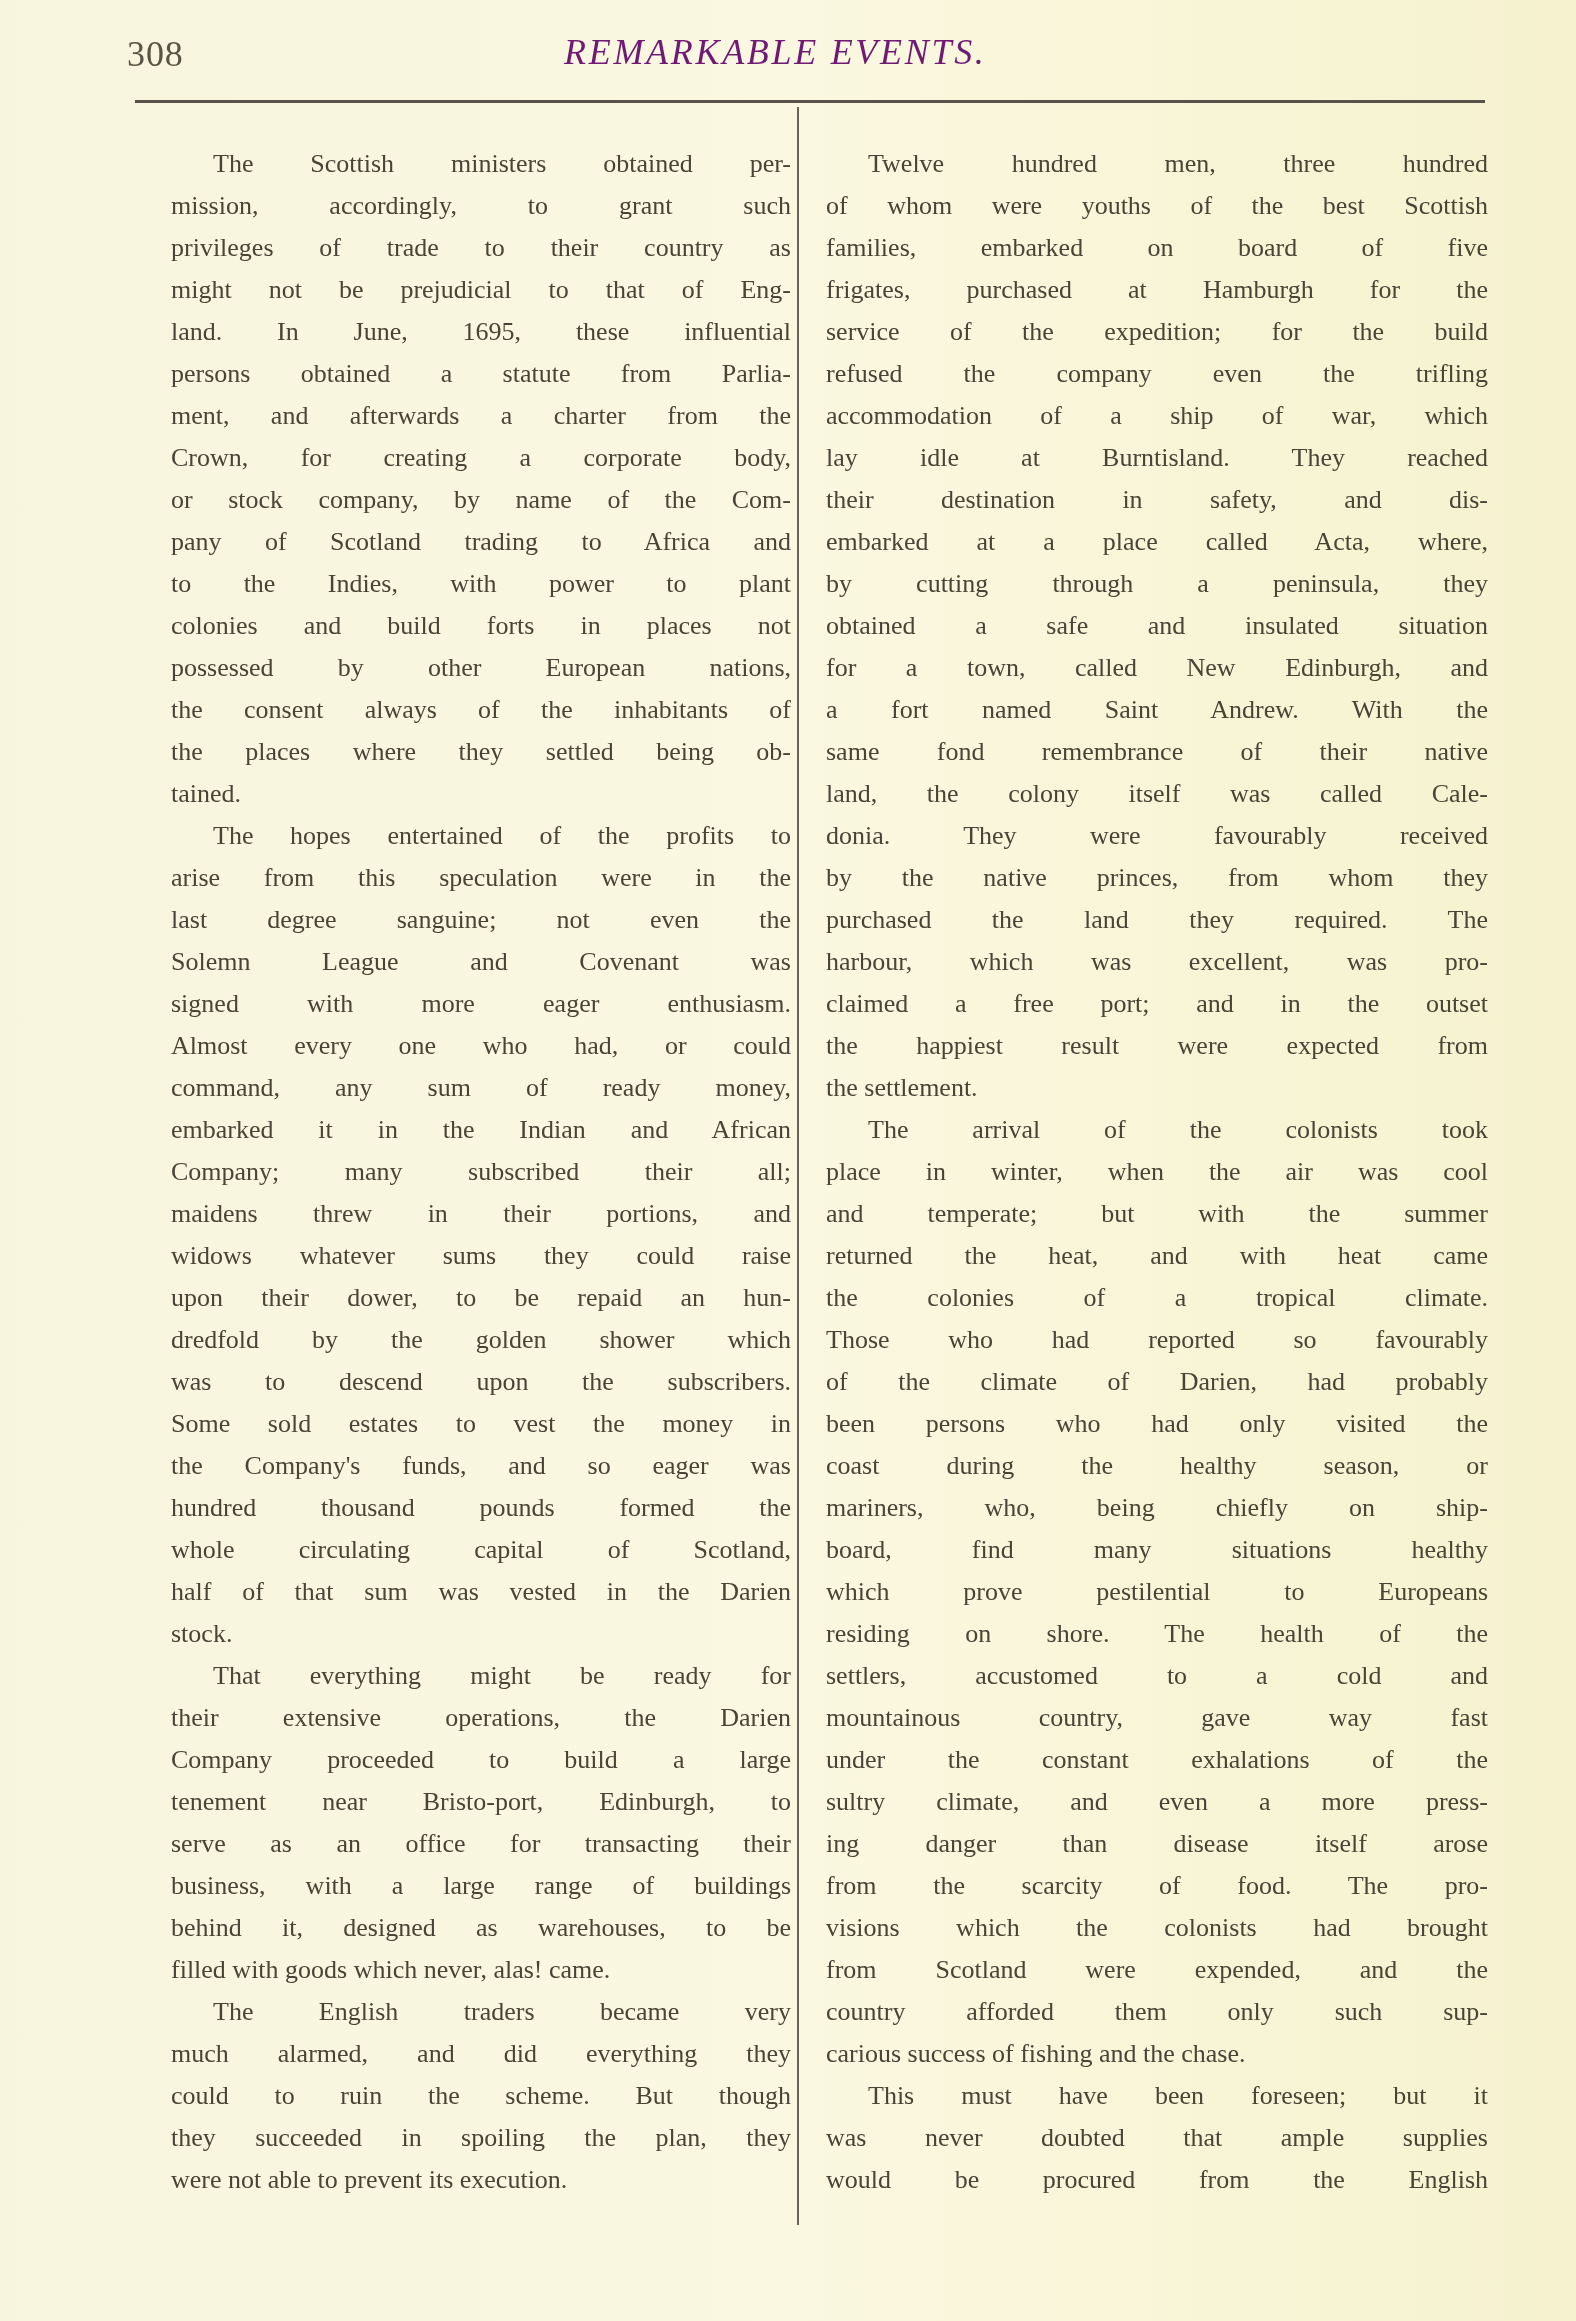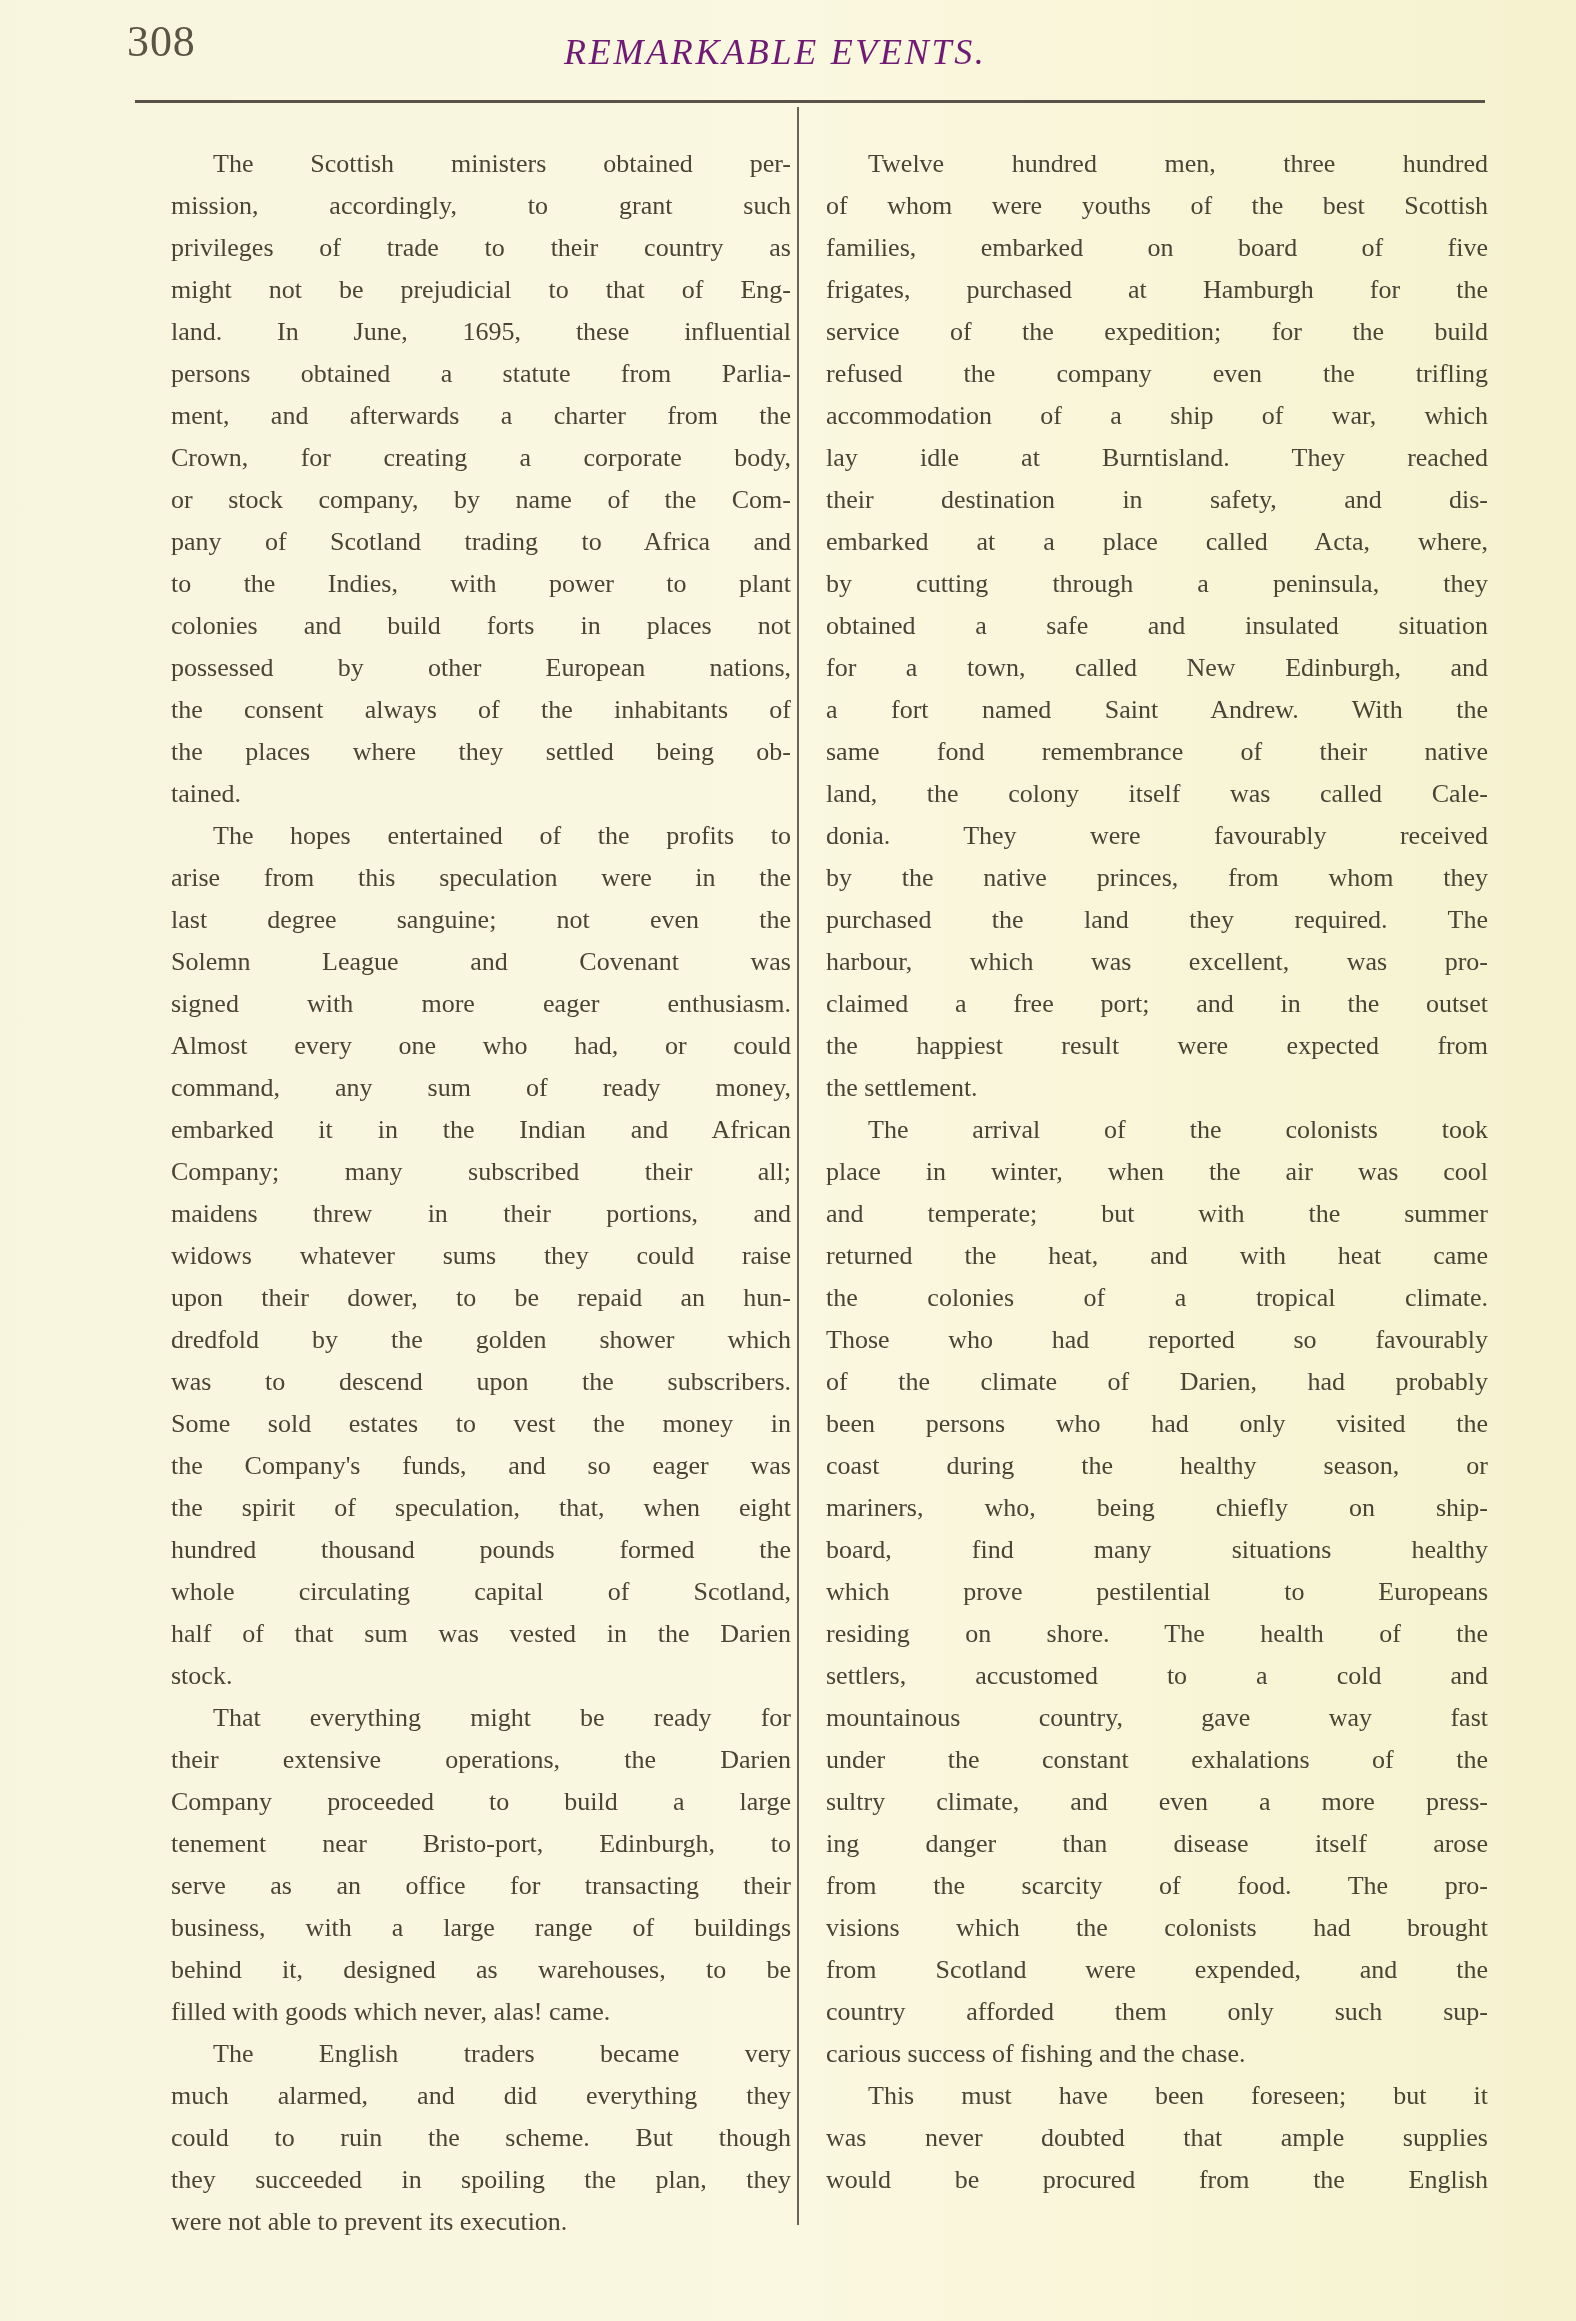--- a/index.html
+++ b/index.html
@@ -4,22 +4,22 @@
 <style>
   html, body { margin: 0; padding: 0; }
   body {
     width: 1576px; height: 2322px; position: relative; overflow: hidden;
     background: #f8f6dc;
     background-image: linear-gradient(90deg, #f7f5dd 0%, #faf8e0 50%, #f6f2cf 100%);
     color: #4a4436;
     font-family: "Liberation Serif", "DejaVu Serif", serif;
   }
   .page-number {
-    position: absolute; left: 127px; top: 16px;
-    font-size: 44px; color: #5a5444; letter-spacing: 0.9px;
+    position: absolute; left: 127px; top: 33px;
+    font-size: 36px; color: #5a5444; letter-spacing: 0.9px;
   }
   .running-head {
     position: absolute; left: 564px; top: 31px;
     font-size: 36px; font-style: italic; color: #701a75;
     letter-spacing: 2.7px;
   }
   .header-rule {
     position: absolute; left: 135px; top: 100px; width: 1350px; height: 2.7px;
     background: #58524a;
   }
@@ -80,21 +80,20 @@
       <span class="line">command, any sum of ready money,</span>
       <span class="line">embarked it in the Indian and African</span>
       <span class="line">Company; many subscribed their all;</span>
       <span class="line">maidens threw in their portions, and</span>
       <span class="line">widows whatever sums they could raise</span>
       <span class="line">upon their dower, to be repaid an hun-</span>
       <span class="line">dredfold by the golden shower which</span>
       <span class="line">was to descend upon the subscribers.</span>
       <span class="line">Some sold estates to vest the money in</span>
       <span class="line">the Company's funds, and so eager was</span>
-      <span class="line">the spirit of speculation, that, when eight</span>
       <span class="line">hundred thousand pounds formed the</span>
       <span class="line">whole circulating capital of Scotland,</span>
       <span class="line">half of that sum was vested in the Darien</span>
       <span class="line last">stock.</span>
     </div>
     <div>
       <span class="line indent">That everything might be ready for</span>
       <span class="line">their extensive operations, the Darien</span>
       <span class="line">Company proceeded to build a large</span>
       <span class="line">tenement near Bristo-port, Edinburgh, to</span>

